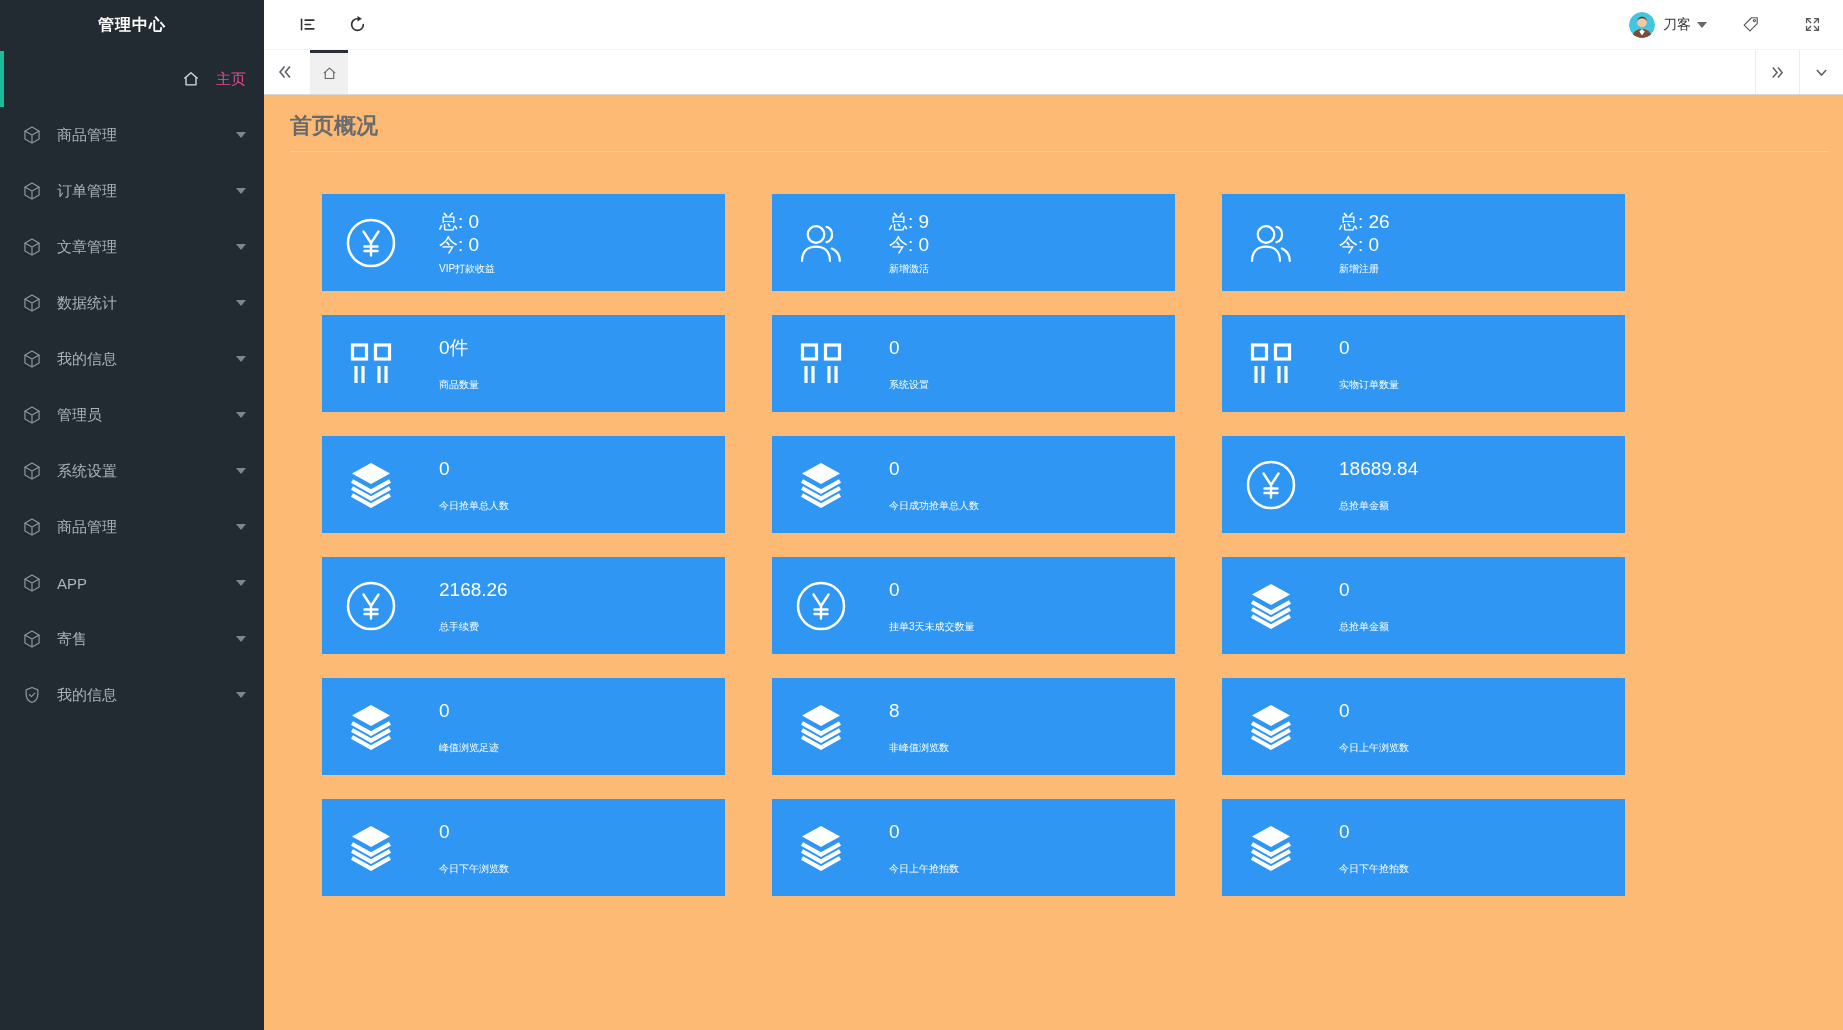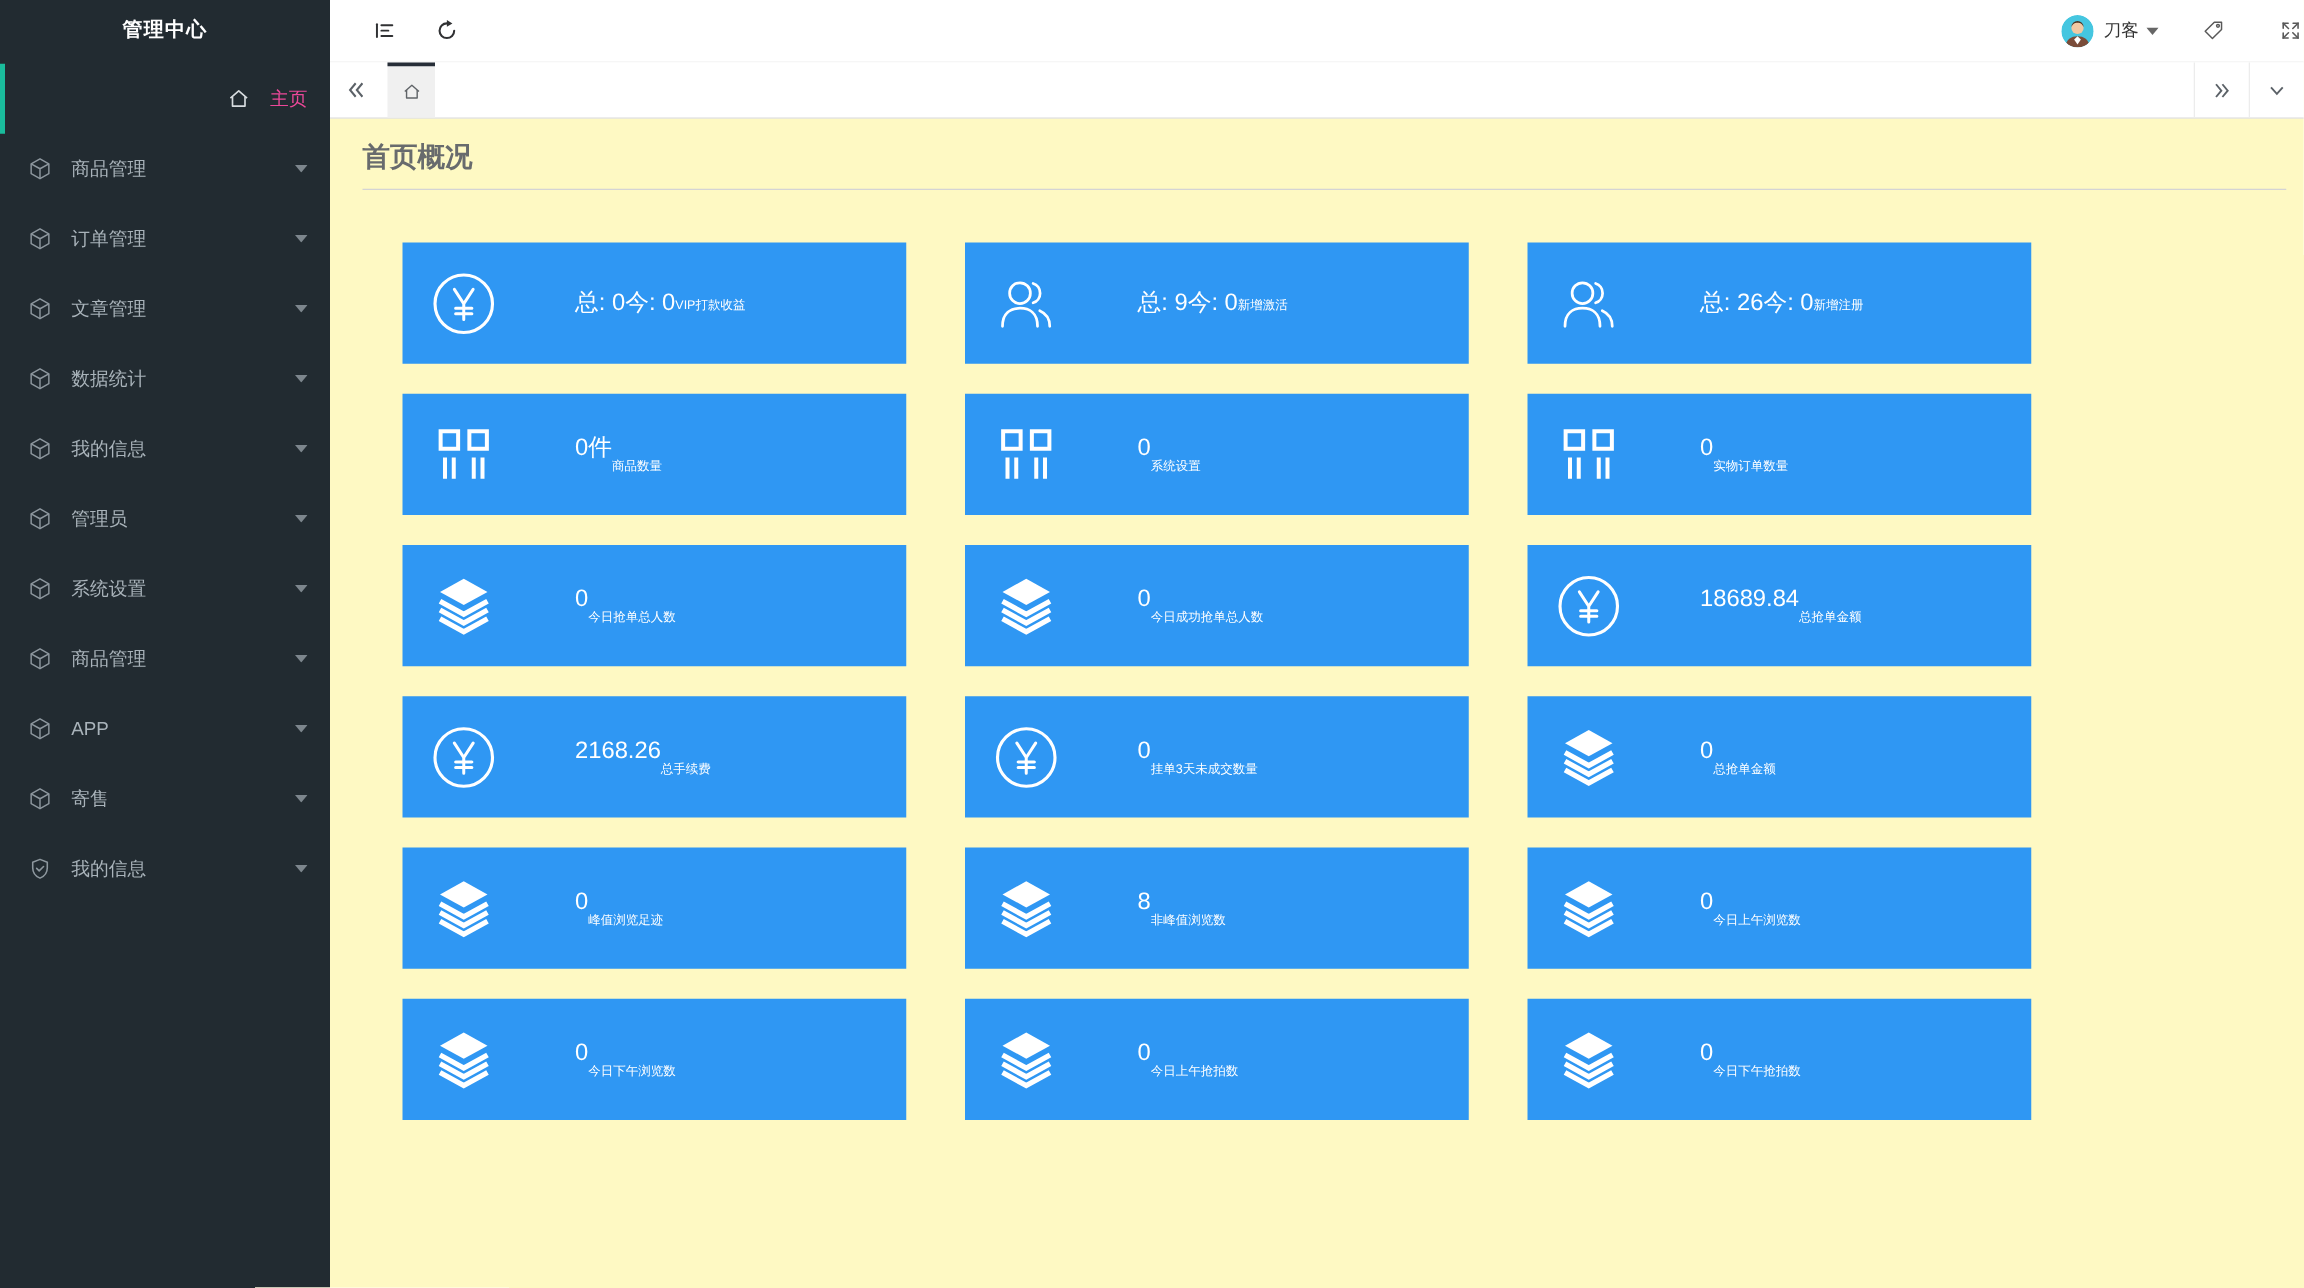--- a/index.html
+++ b/index.html
@@ -21,43 +21,43 @@
   .nav-caret svg { width:10px; height:6px; }
 
   
   .right-col { flex:1; display:flex; flex-direction:column; min-width:0; }
 
   .topbar { height:50px; background:#fff; display:flex; align-items:center; border-bottom:1px solid #f3f3f3; }
   .tb-icon { width:22px; height:22px; display:inline-flex; align-items:center; justify-content:center; color:#303133; cursor:pointer; }
   .tb-icon svg { width:19px; height:19px; }
   .tb-collapse { margin-left:32px; }
   .tb-refresh { margin-left:28px; }
-  .topbar-right { margin-left:auto; display:flex; align-items:center; }
+  .topbar-right { margin-left:auto; display:flex; align-items:center; padding-right:20px; }
   .avatar { width:26px; height:26px; border-radius:50%; overflow:hidden; flex:none; cursor:pointer; }
   .user-name { margin-left:8px; font-size:14px; color:#333; cursor:pointer; }
   .user-caret { margin-left:6px; width:10px; height:6px; color:#666; display:inline-flex; cursor:pointer; }
   .tb-tag { margin-left:32px; color:#595959; }
   .tb-full { margin-left:40px; color:#595959; }
 
   .tabbar { height:45px; background:#fff; border-bottom:1px solid #d9d9d9; display:flex; align-items:stretch; }
   .tab-scroll { width:42px; display:flex; align-items:center; justify-content:center; color:#5c6268; cursor:pointer; }
   .tab-scroll svg { width:18px; height:18px; }
   .tab-home { width:38px; margin-left:4px; background:#f0f0f0; border-top:3px solid #272e38; display:flex; align-items:center; justify-content:center; color:#606468; cursor:pointer; }
   .tab-home svg { width:17px; height:17px; }
   .tabbar-right { margin-left:auto; display:flex; }
   .tab-ctrl { width:44px; border-left:1px solid #ececec; display:flex; align-items:center; justify-content:center; color:#5c6268; cursor:pointer; }
   .tab-ctrl svg { width:17px; height:17px; }
 
-  .main { flex:1; background:#fef9c3; overflow:hidden; }
+  .main { flex:1; background:#fdba74; overflow:hidden; }
   .page-title { margin:0 14px 0 26px; padding:16px 0 10px; font-size:22px; line-height:30px; color:#686b6d; border-bottom:1px solid #d4d4d4; }
 
   .cards { display:grid; grid-template-columns:repeat(3,403px); column-gap:47px; row-gap:24px; padding:42px 0 40px 58px; }
   .card { height:97px; background:#2F97F3; color:#fff; display:flex; align-items:center; }
   .card-icon { width:58px; margin-left:20px; flex:none; display:flex; align-items:center; justify-content:center; }
-  .card-body { margin-left:60px; display:flex; flex-direction:row; justify-content:center; }
+  .card-body { margin-left:39px; display:flex; flex-direction:column; justify-content:center; }
   .card-line { font-size:19px; line-height:23px; }
   .card-label { font-size:10px; margin-top:6px; }
   .card.single .card-label { margin-top:19px; }
 </style>
 </head>
 <body>
 
 <div class="layout">
 
   <aside class="sidebar">

